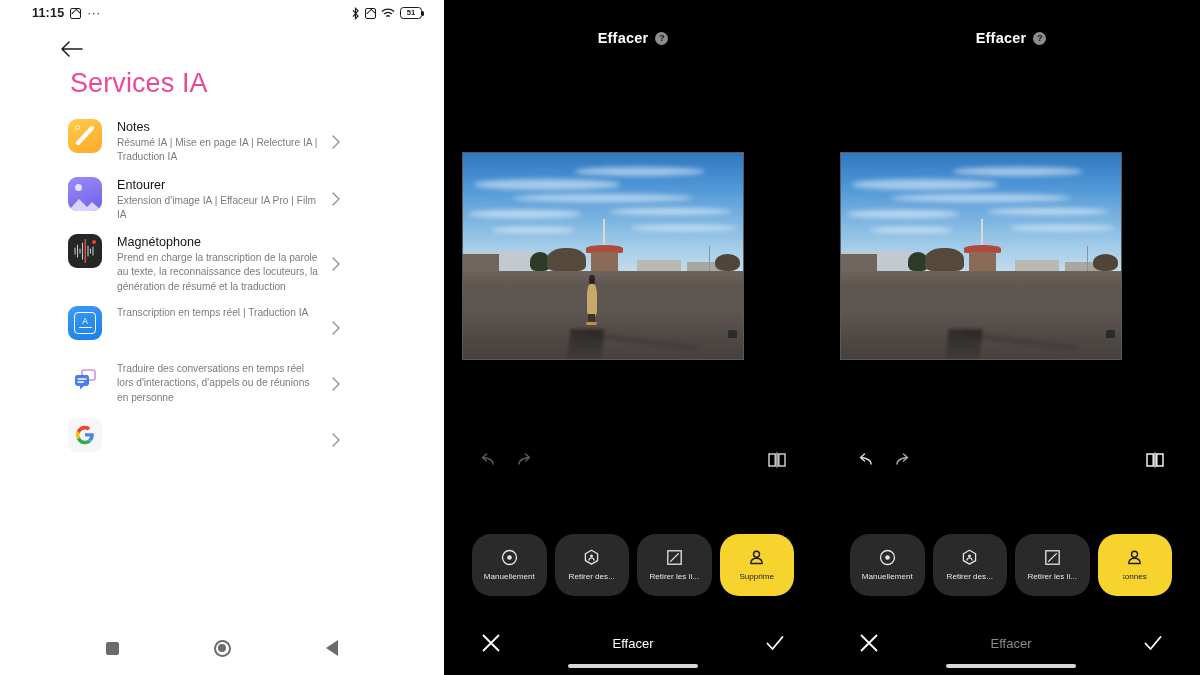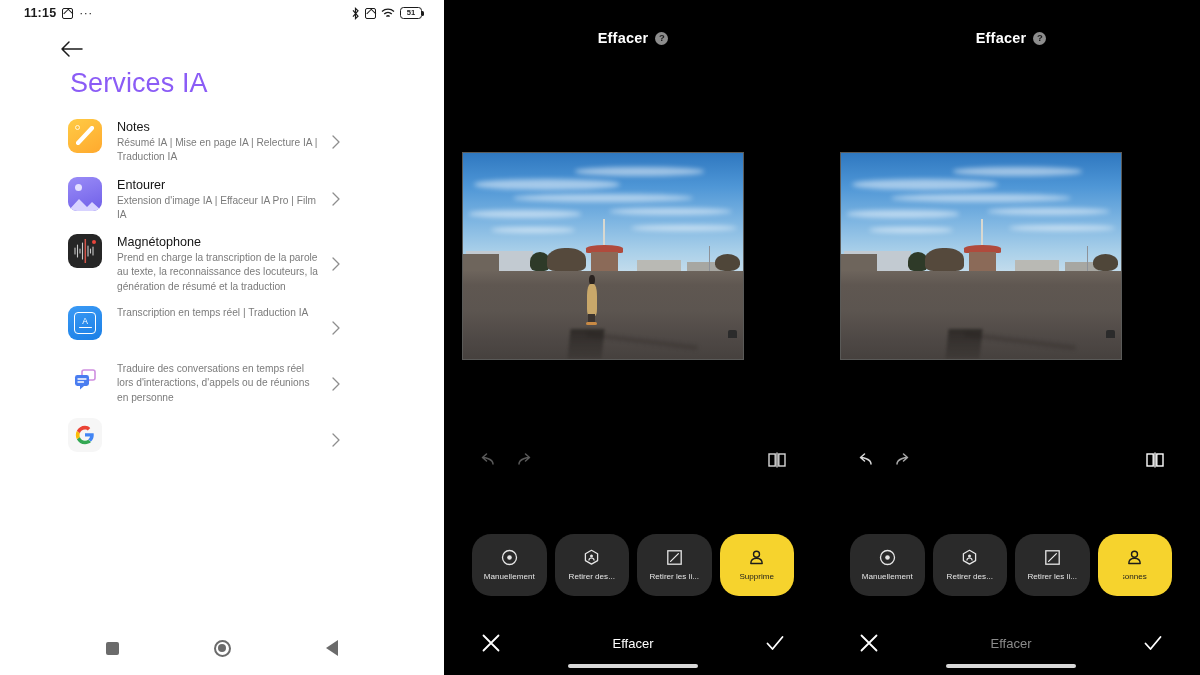--- a/index.html
+++ b/index.html
@@ -5,21 +5,21 @@
   * { margin:0; padding:0; box-sizing:border-box; }
   html,body { width:1200px; height:675px; overflow:hidden; background:#ffffff;
     font-family:"Liberation Sans", sans-serif; }
   .stage { position:relative; width:1200px; height:675px; display:flex; background:#fff; }
 
   
   .panel-settings { position:relative; width:444px; height:675px; background:#ffffff; flex:0 0 444px; }
 
   .statusbar { position:absolute; top:0; left:0; width:444px; height:26px;
      display:flex; align-items:center; justify-content:space-between;
-     padding:0 22px 0 24px; }
+     padding:0 22px 0 32px; }
   .sb-left { display:flex; align-items:center; gap:6px; }
   .sb-clock { font-size:12.5px; font-weight:700; color:#1b1b1b; letter-spacing:.2px; }
   .sb-right { display:flex; align-items:center; gap:5px; }
   .ico-sq { width:11px; height:11px; border:1.4px solid #1b1b1b; border-radius:2px;
      display:inline-block; position:relative; }
   .ico-sq::after { content:""; position:absolute; left:1.6px; top:1.6px; width:5.6px; height:5.6px;
      border-left:1.3px solid #1b1b1b; border-top:1.3px solid #1b1b1b; transform:rotate(45deg); }
   .dots { font-size:12px; color:#1b1b1b; line-height:8px; letter-spacing:.5px; }
   .bt { width:9px; height:13px; position:relative; }
   .bt svg { display:block; }
@@ -27,21 +27,21 @@
   .batt { width:22px; height:12px; border:1.4px solid #1b1b1b; border-radius:3.5px;
      position:relative; display:flex; align-items:center; justify-content:center; }
   .batt::after { content:""; position:absolute; right:-3.2px; top:3.4px; width:2px; height:4.4px;
      background:#1b1b1b; border-radius:0 1.5px 1.5px 0; }
   .batt span { font-size:7.6px; font-weight:700; color:#1b1b1b; line-height:1; }
 
   .backrow { position:absolute; top:34px; left:60px; width:46px; height:30px;
      display:flex; align-items:center; }
   .backrow svg { display:block; }
 
-  .page-title { position:absolute; top:68px; left:70px; font-size:27px; color:#8b5cf6;
+  .page-title { position:absolute; top:68px; left:70px; font-size:27px; color:#ec4899;
      font-weight:400; letter-spacing:.1px; }
 
   .list { position:absolute; top:113px; left:0; width:444px; }
   .srow { display:flex; align-items:flex-start; padding:6px 0 6px 0; position:relative;
      min-height:56px; }
   .srow-icon { flex:0 0 46px; margin-left:68px; display:flex; align-items:center;
      justify-content:flex-start; }
   .appicon { width:34px; height:34px; border-radius:9px; position:relative; overflow:hidden;
      display:block; }
   .srow-text { flex:1 1 auto; padding-left:3px; padding-right:24px; }

